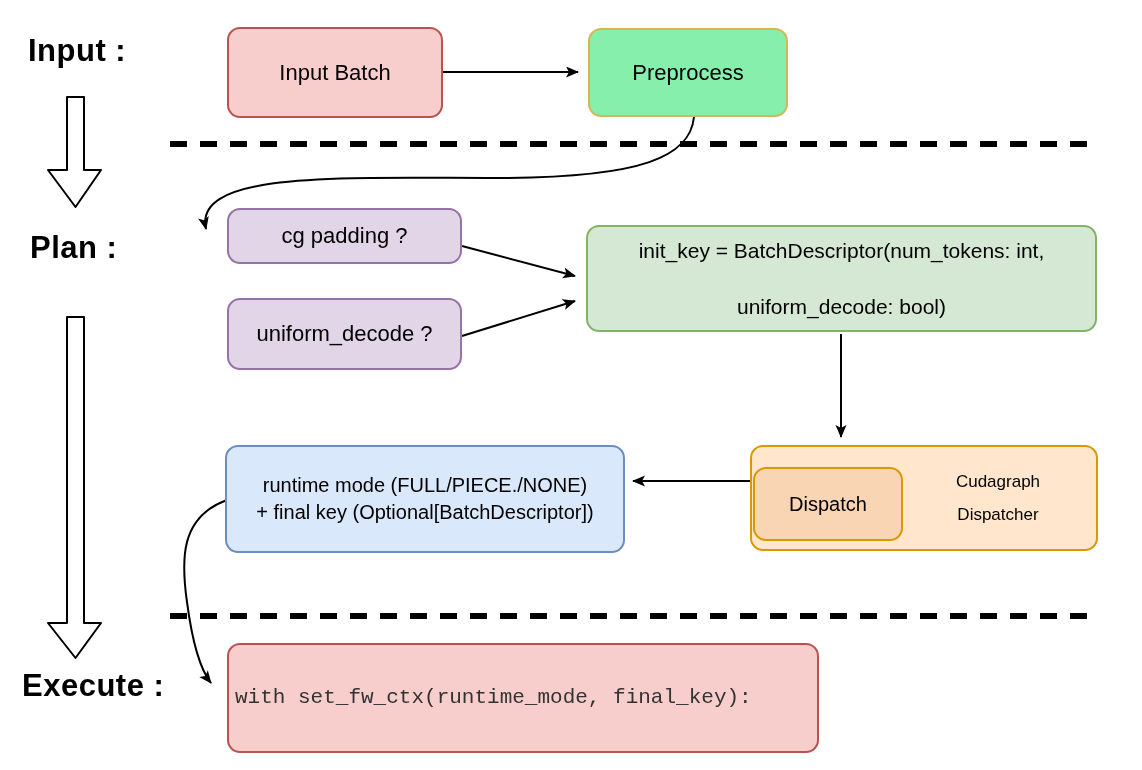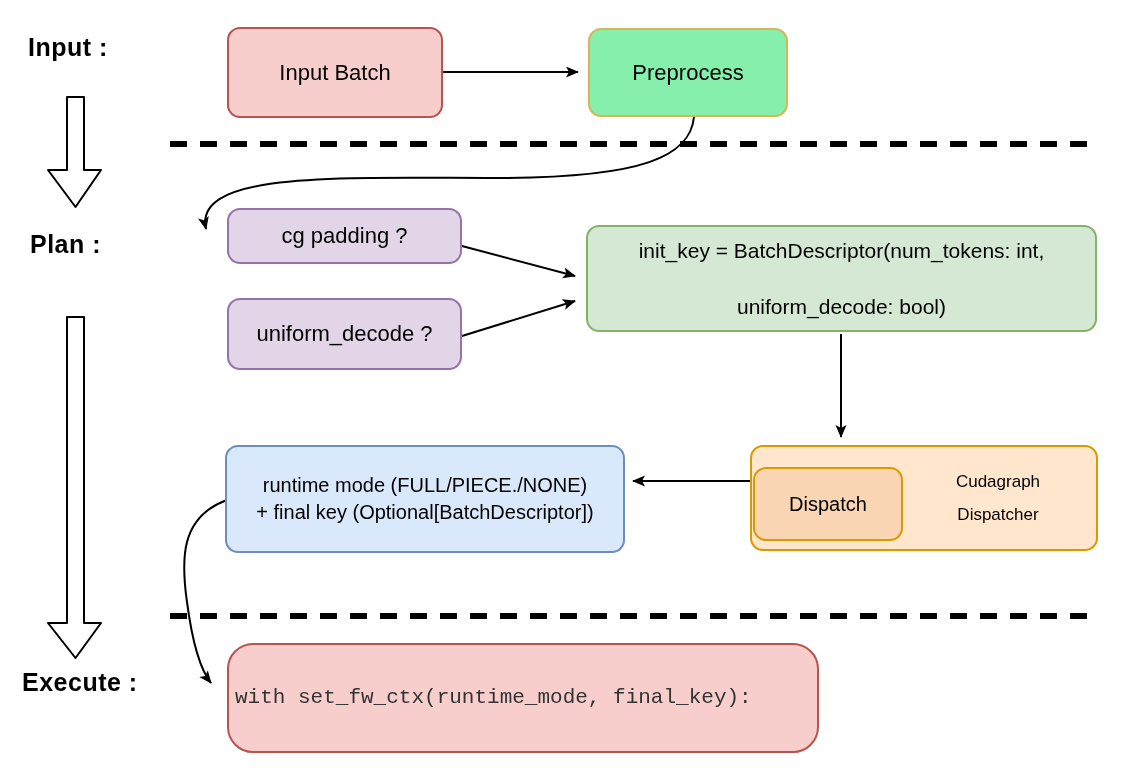--- a/index.html
+++ b/index.html
@@ -2,21 +2,21 @@
 <html><head>
 <meta charset="utf-8">
 <style>
   html,body { margin:0; padding:0; background:#ffffff; }
   #canvas {
     position:relative; width:1142px; height:770px; background:#ffffff;
     font-family:"Liberation Sans", sans-serif; overflow:hidden;
   }
   #wires { position:absolute; left:0; top:0; width:1142px; height:770px; }
   .stage-label {
-    position:absolute; font-weight:bold; color:#000000; font-size:25px;
+    position:absolute; font-weight:bold; color:#000000; font-size:31px;
     letter-spacing:0.5px; white-space:nowrap;
   }
   #label-input   { left:28px;  top:33px;  }
   #label-plan    { left:30px;  top:230px; }
   #label-execute { left:22px;  top:668px; }
 
   .node {
     position:absolute; box-sizing:border-box; border:2px solid #000;
     border-radius:13px; display:flex; align-items:center; justify-content:center;
     text-align:center; color:#000000; z-index:2;
@@ -102,17 +102,17 @@
 
   <div class="node" id="dispatch" style="background-color: rgb(250, 213, 180); border-color: rgb(215, 155, 0);">
     <span class="line">Dispatch</span>
   </div>
 
   <div class="node" id="runtime-mode" style="background-color: rgb(218, 232, 252); border-color: rgb(108, 142, 191);">
     <span class="line">runtime mode (FULL/PIECE./NONE)</span>
     <span class="line">+ final key (Optional[BatchDescriptor])</span>
   </div>
 
-  <div class="node" id="execute-code" style="background-color: rgb(248, 206, 204); border-color: rgb(184, 84, 80); color: rgb(51, 51, 51); border-radius: 26px;">
+  <div class="node" id="execute-code" style="background-color: rgb(248, 206, 204); border-color: rgb(184, 84, 80); color: rgb(51, 51, 51);">
     <span class="line">with set_fw_ctx(runtime_mode, final_key):</span>
   </div>
 
 </div>
 
 </body></html>

